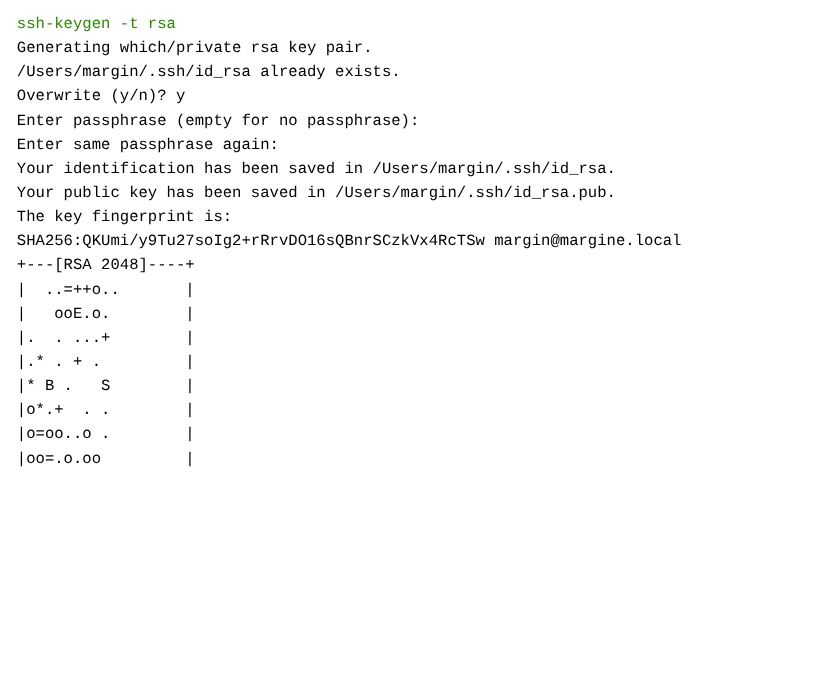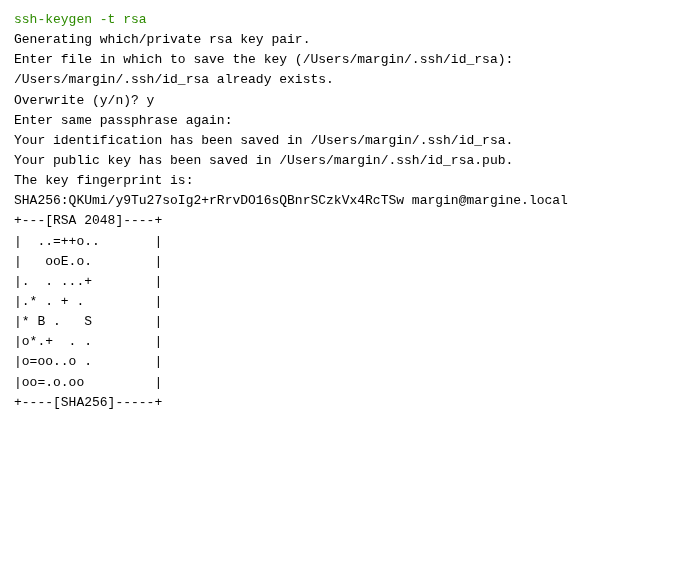--- a/index.html
+++ b/index.html
@@ -35,31 +35,30 @@
     .line-black {
       color: #000000;
     }
   </style>
 </head>
 <body>
 
 <div class="terminal">
 <span class="line line-green">ssh-keygen -t rsa</span>
     <span class="line line-black">Generating which/private rsa key pair.</span>
-    <span class="line line-black">Enter file in which to save the key (/Users/margin/.ssh/id_rsa):</span>
     <span class="line line-black">/Users/margin/.ssh/id_rsa already exists.</span>
     <span class="line line-black">Overwrite (y/n)? y</span>
+    <span class="line line-black">Enter passphrase (empty for no passphrase):</span>
     <span class="line line-black">Enter same passphrase again:</span>
     <span class="line line-black">Your identification has been saved in /Users/margin/.ssh/id_rsa.</span>
     <span class="line line-black">Your public key has been saved in /Users/margin/.ssh/id_rsa.pub.</span>
     <span class="line line-black">The key fingerprint is:</span>
     <span class="line line-black">SHA256:QKUmi/y9Tu27soIg2+rRrvDO16sQBnrSCzkVx4RcTSw margin@margine.local</span>
     <span class="line line-black">+---[RSA 2048]----+</span>
     <span class="line line-black">|  ..=++o..       |</span>
     <span class="line line-black">|   ooE.o.        |</span>
     <span class="line line-black">|.  . ...+        |</span>
     <span class="line line-black">|.* . + .         |</span>
     <span class="line line-black">|* B .   S        |</span>
     <span class="line line-black">|o*.+  . .        |</span>
     <span class="line line-black">|o=oo..o .        |</span>
     <span class="line line-black">|oo=.o.oo         |</span>
-    <span class="line line-black">+----[SHA256]-----+</span>
   </div>
 
 </body></html>

